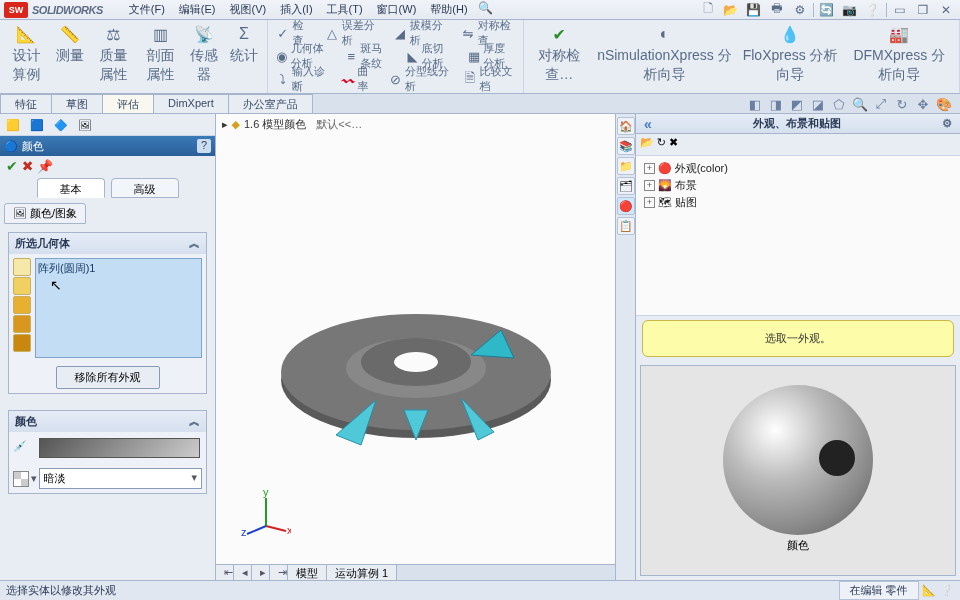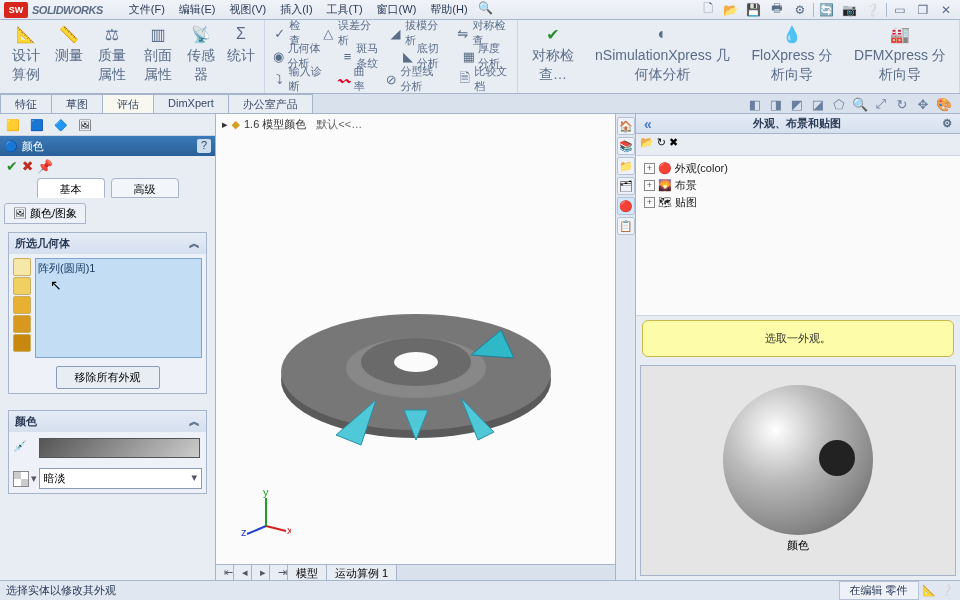--- a/index.html
+++ b/index.html
@@ -201,21 +201,21 @@
         </div>
     </div>
   </div>
   <div class="rgroup">
     <div class="rbtn">
         <span class="ic" style="color:#2a8f2a">✔</span>
         <span class="lbl">对称检查…</span>
       </div>
     <div class="rbtn">
         <span class="ic">◐</span>
-        <span class="lbl">nSimulationXpress 几何体分析</span>
+        <span class="lbl">nSimulationXpress 分析向导</span>
       </div>
     <div class="rbtn">
         <span class="ic">💧</span>
         <span class="lbl">FloXpress 分析向导</span>
       </div>
     <div class="rbtn">
         <span class="ic">🏭</span>
         <span class="lbl">DFMXpress 分析向导</span>
       </div>
   </div>

